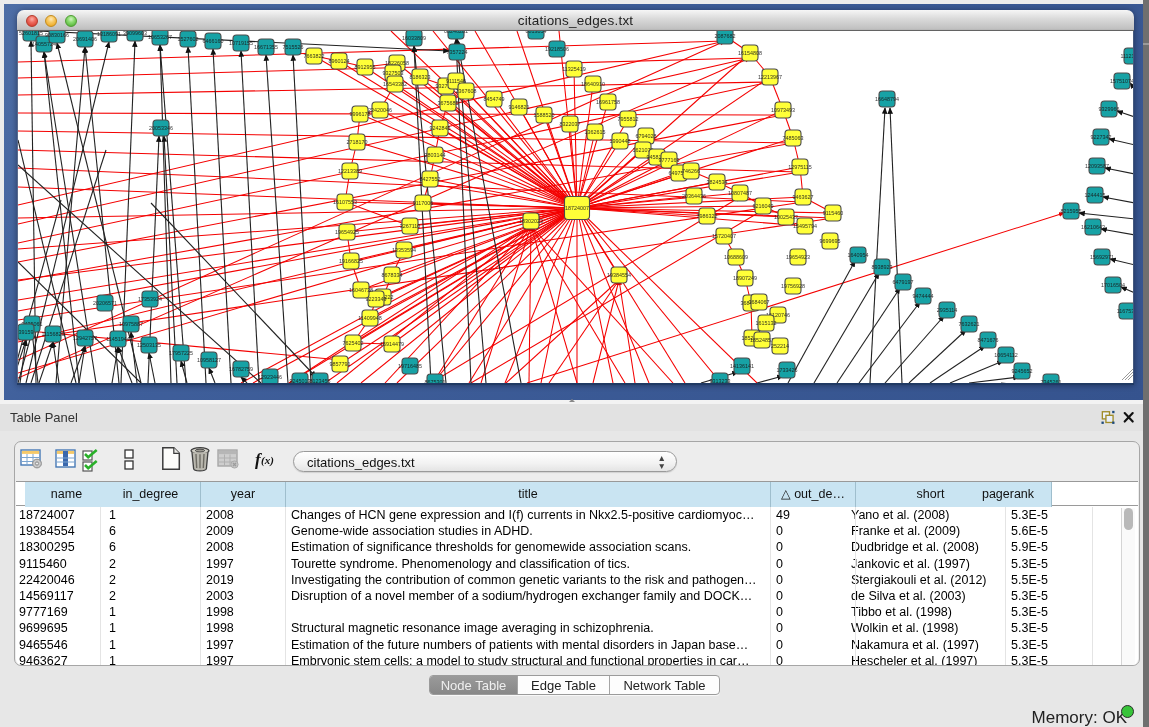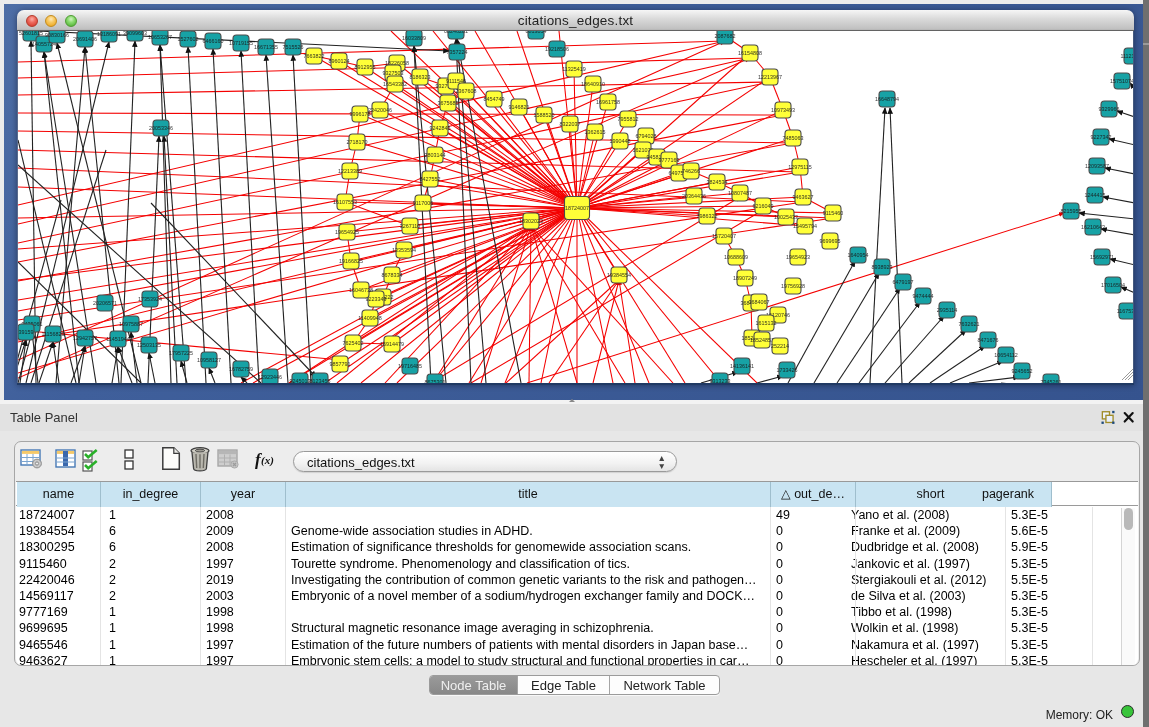--- a/index.html
+++ b/index.html
@@ -51,21 +51,21 @@
   .c { position:absolute; top:0; line-height:16px; overflow:hidden; }
   .sb { position:absolute; left:1105px; top:27px; width:14px; height:159px; background:#fafafa; border-left:1px solid #d5d5d5;}
   .sb .th2 { position:absolute; left:2px; top:0px; width:9px; height:22px; background:#b9b9b9; border-radius:5px; }
   
   .tabs { position:absolute; left:429px; top:271px; height:20px; display:flex;
           border:1px solid #9b9b9b; border-radius:4px; overflow:hidden; background:#fdfdfd;
           box-shadow:0 1px 0 rgba(255,255,255,0.7);}
   .tab { height:20px; line-height:19px; font-size:13px; color:#222; text-align:center; border-right:1px solid #a5a5a5; }
   .tab.sel { background:linear-gradient(#9a9a9a,#868686); color:#efefef; }
   .tab:last-child { border-right:none; }
-  .status { position:absolute; right:30px; top:304px; font-size:12px; color:#222; }
+  .status { position:absolute; right:16px; top:304px; font-size:17px; color:#222; }
   .dot { position:absolute; right:9px; top:301px; width:13px; height:13px; border-radius:50%;
          background:#38c43a; border:1.5px solid #2c2c2c; }
   .phicons { position:absolute; left:1097px; top:5px; width:50px; height:18px;}
 </style>
 </head>
 <body>
   <div class="desktop"></div>
   <div class="divstrip">
     <div class="ar"></div>
   </div>
@@ -689,33 +689,34 @@
             <text x="6" y="14" font-family="Liberation Serif, serif" font-style="italic" font-weight="bold" font-size="11" fill="#111">(x)</text>
           </g>
         </svg>
         <div class="combo">
           <span class="ct">citations_edges.txt</span>
           <span class="arr">▲<br>▼</span>
         </div>
       </div>
       <div class="tbl">
         <div class="thead">
-          <div class="th" style="left:1px;width:84px">name</div>
+          <div class="th" style="left:9px;width:84px">name</div>
 <div class="th" style="left:85px;width:100px">in_degree</div>
 <div class="th" style="left:185px;width:85px">year</div>
 <div class="th" style="left:270px;width:485px">title</div>
 <div class="th" style="left:755px;width:85px">△ out_de…</div>
 <div class="th" style="left:840px;width:150px">short</div>
 <div class="th" style="left:949px;width:87px">pagerank</div>
         </div>
         <div class="rows">
           <div class="row" style="top:0.0px">
             <span class="c" style="left:3px;width:80px">18724007</span>
             <span class="c" style="left:93px;width:90px">1</span>
             <span class="c" style="left:190px;width:78px">2008</span>
+            <span class="c" style="left:275px;width:478px">Changes of HCN gene expression and I(f) currents in Nkx2.5-positive cardiomyoc…</span>
             <span class="c" style="left:760px;width:78px">49</span>
             <span class="c" style="left:835px;width:155px">Yano et al. (2008)</span>
             <span class="c" style="left:995px;width:80px">5.3E-5</span>
           </div>
 <div class="row" style="top:16.2px">
             <span class="c" style="left:3px;width:80px">19384554</span>
             <span class="c" style="left:93px;width:90px">6</span>
             <span class="c" style="left:190px;width:78px">2009</span>
             <span class="c" style="left:275px;width:478px">Genome-wide association studies in ADHD.</span>
             <span class="c" style="left:760px;width:78px">0</span>
@@ -746,21 +747,21 @@
             <span class="c" style="left:190px;width:78px">2019</span>
             <span class="c" style="left:275px;width:478px">Investigating the contribution of common genetic variants to the risk and pathogen…</span>
             <span class="c" style="left:760px;width:78px">0</span>
             <span class="c" style="left:835px;width:155px">Stergiakouli et al. (2012)</span>
             <span class="c" style="left:995px;width:80px">5.5E-5</span>
           </div>
 <div class="row" style="top:81.0px">
             <span class="c" style="left:3px;width:80px">14569117</span>
             <span class="c" style="left:93px;width:90px">2</span>
             <span class="c" style="left:190px;width:78px">2003</span>
-            <span class="c" style="left:275px;width:478px">Embryonic of a novel member of a sodium/hydrogen exchanger family and DOCK…</span>
+            <span class="c" style="left:275px;width:478px">Disruption of a novel member of a sodium/hydrogen exchanger family and DOCK…</span>
             <span class="c" style="left:760px;width:78px">0</span>
             <span class="c" style="left:835px;width:155px">de Silva et al. (2003)</span>
             <span class="c" style="left:995px;width:80px">5.3E-5</span>
           </div>
 <div class="row" style="top:97.2px">
             <span class="c" style="left:3px;width:80px">9777169</span>
             <span class="c" style="left:93px;width:90px">1</span>
             <span class="c" style="left:190px;width:78px">1998</span>
             <span class="c" style="left:760px;width:78px">0</span>
             <span class="c" style="left:835px;width:155px">Tibbo et al. (1998)</span>

